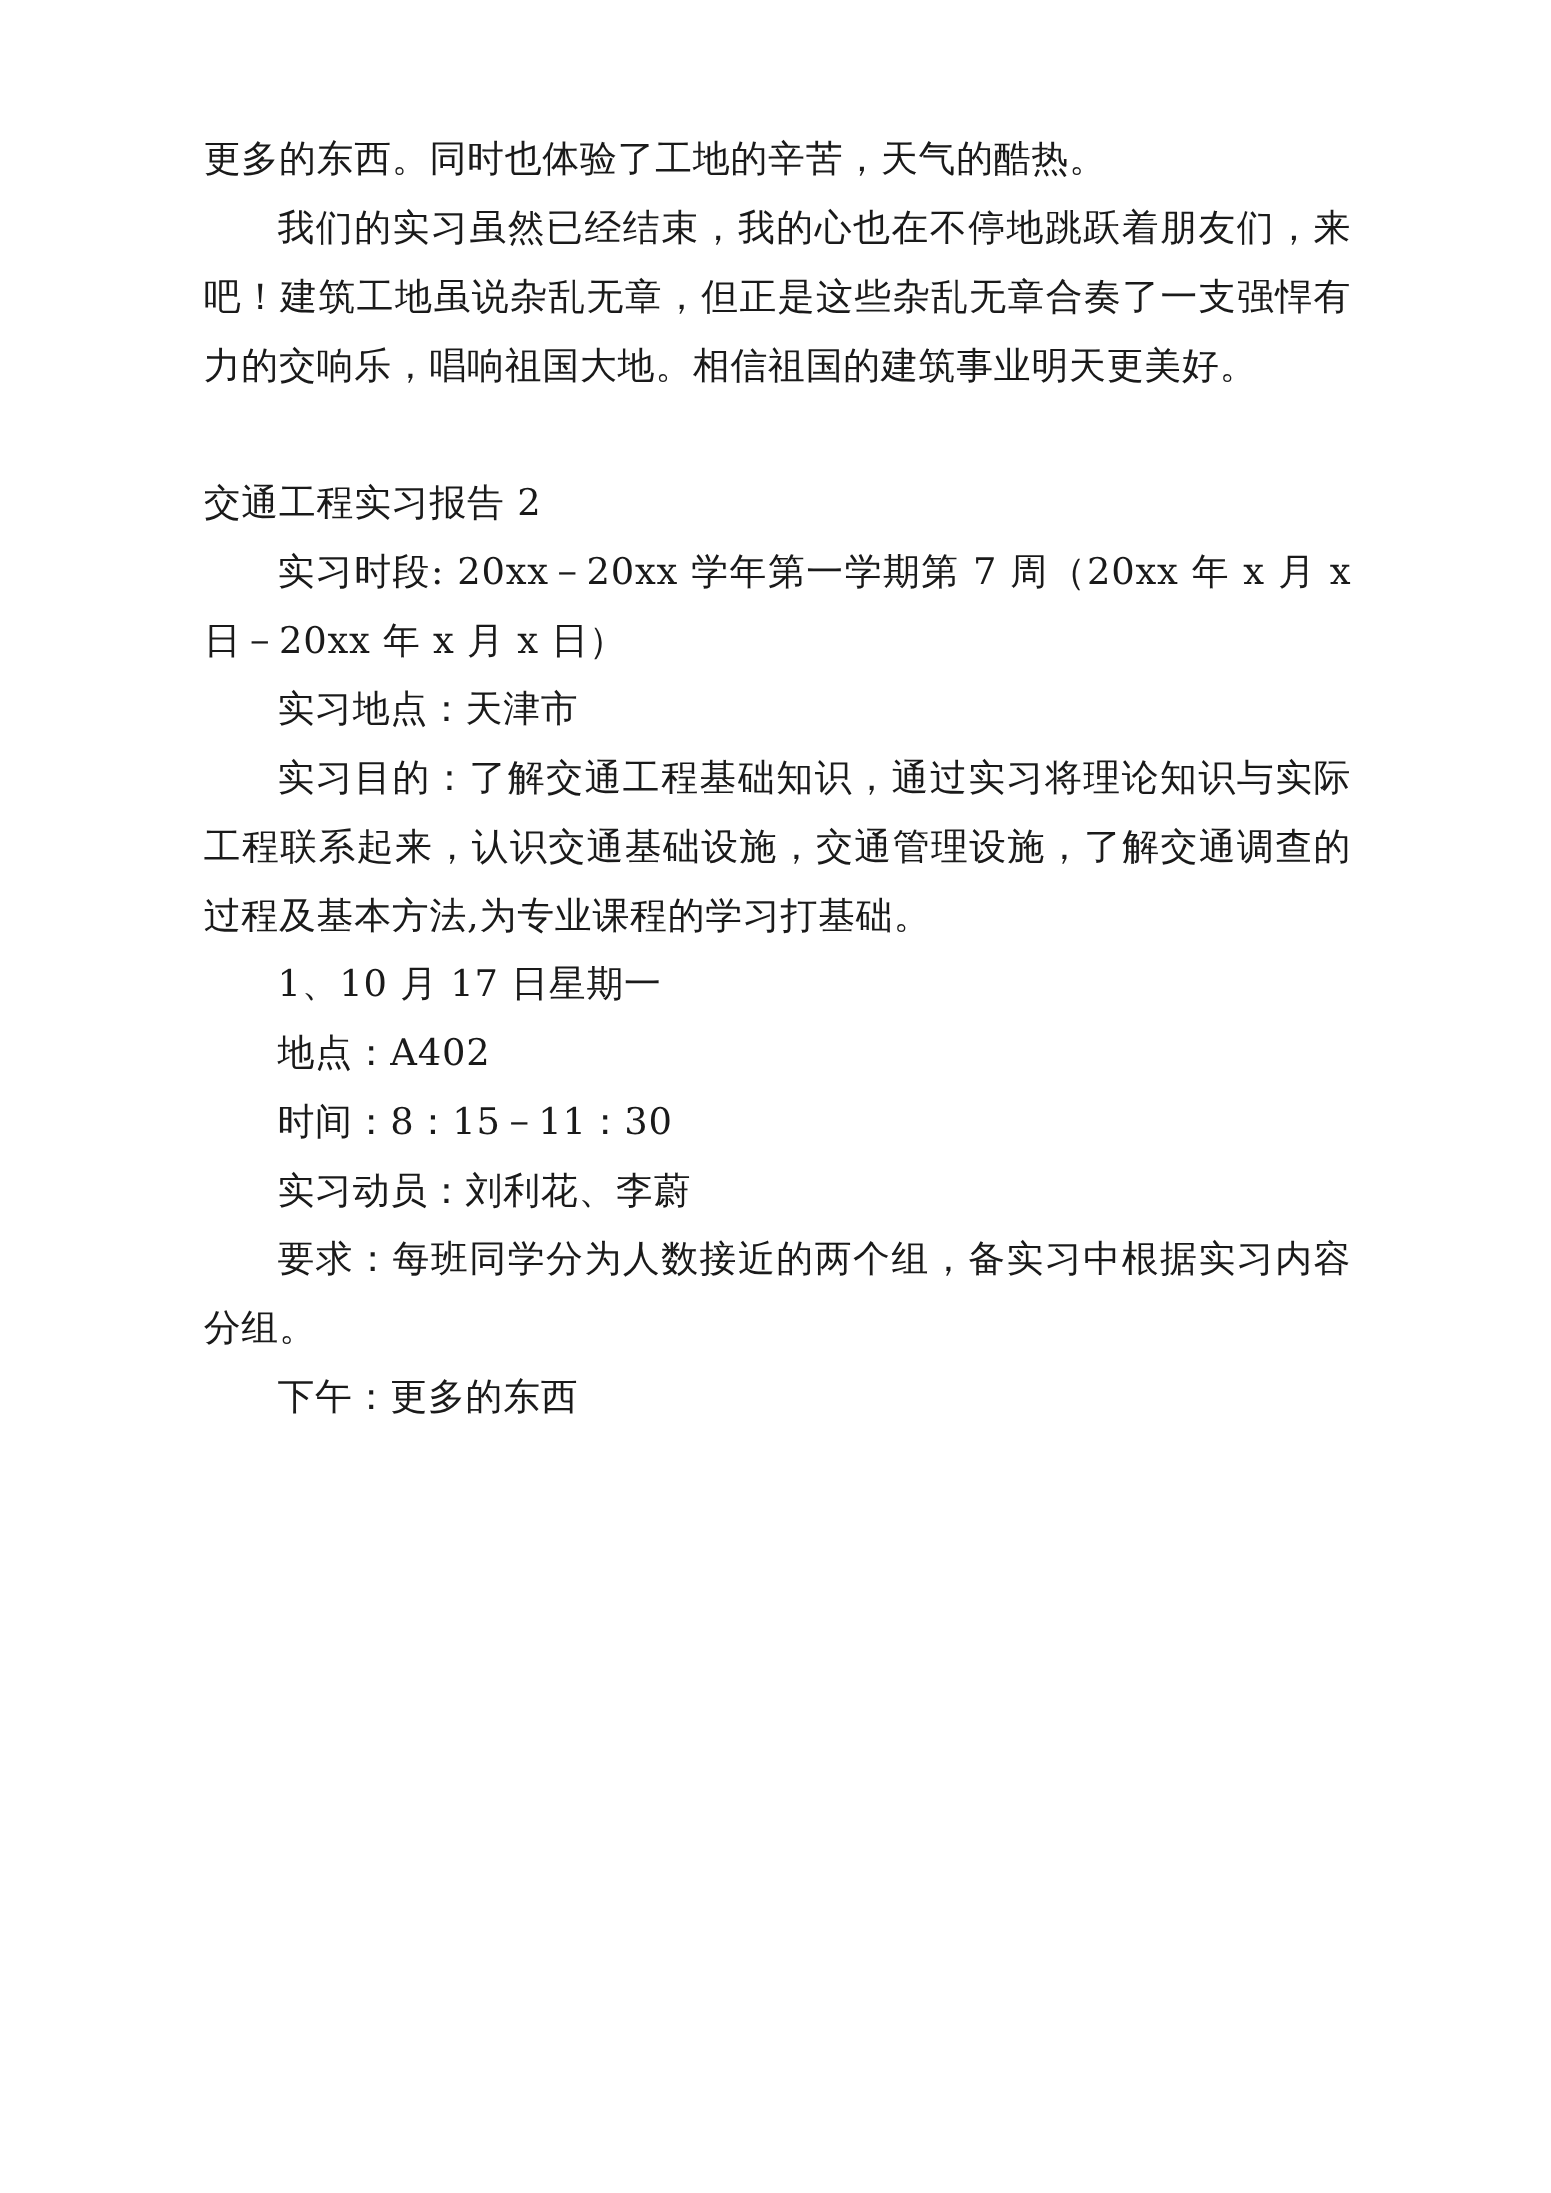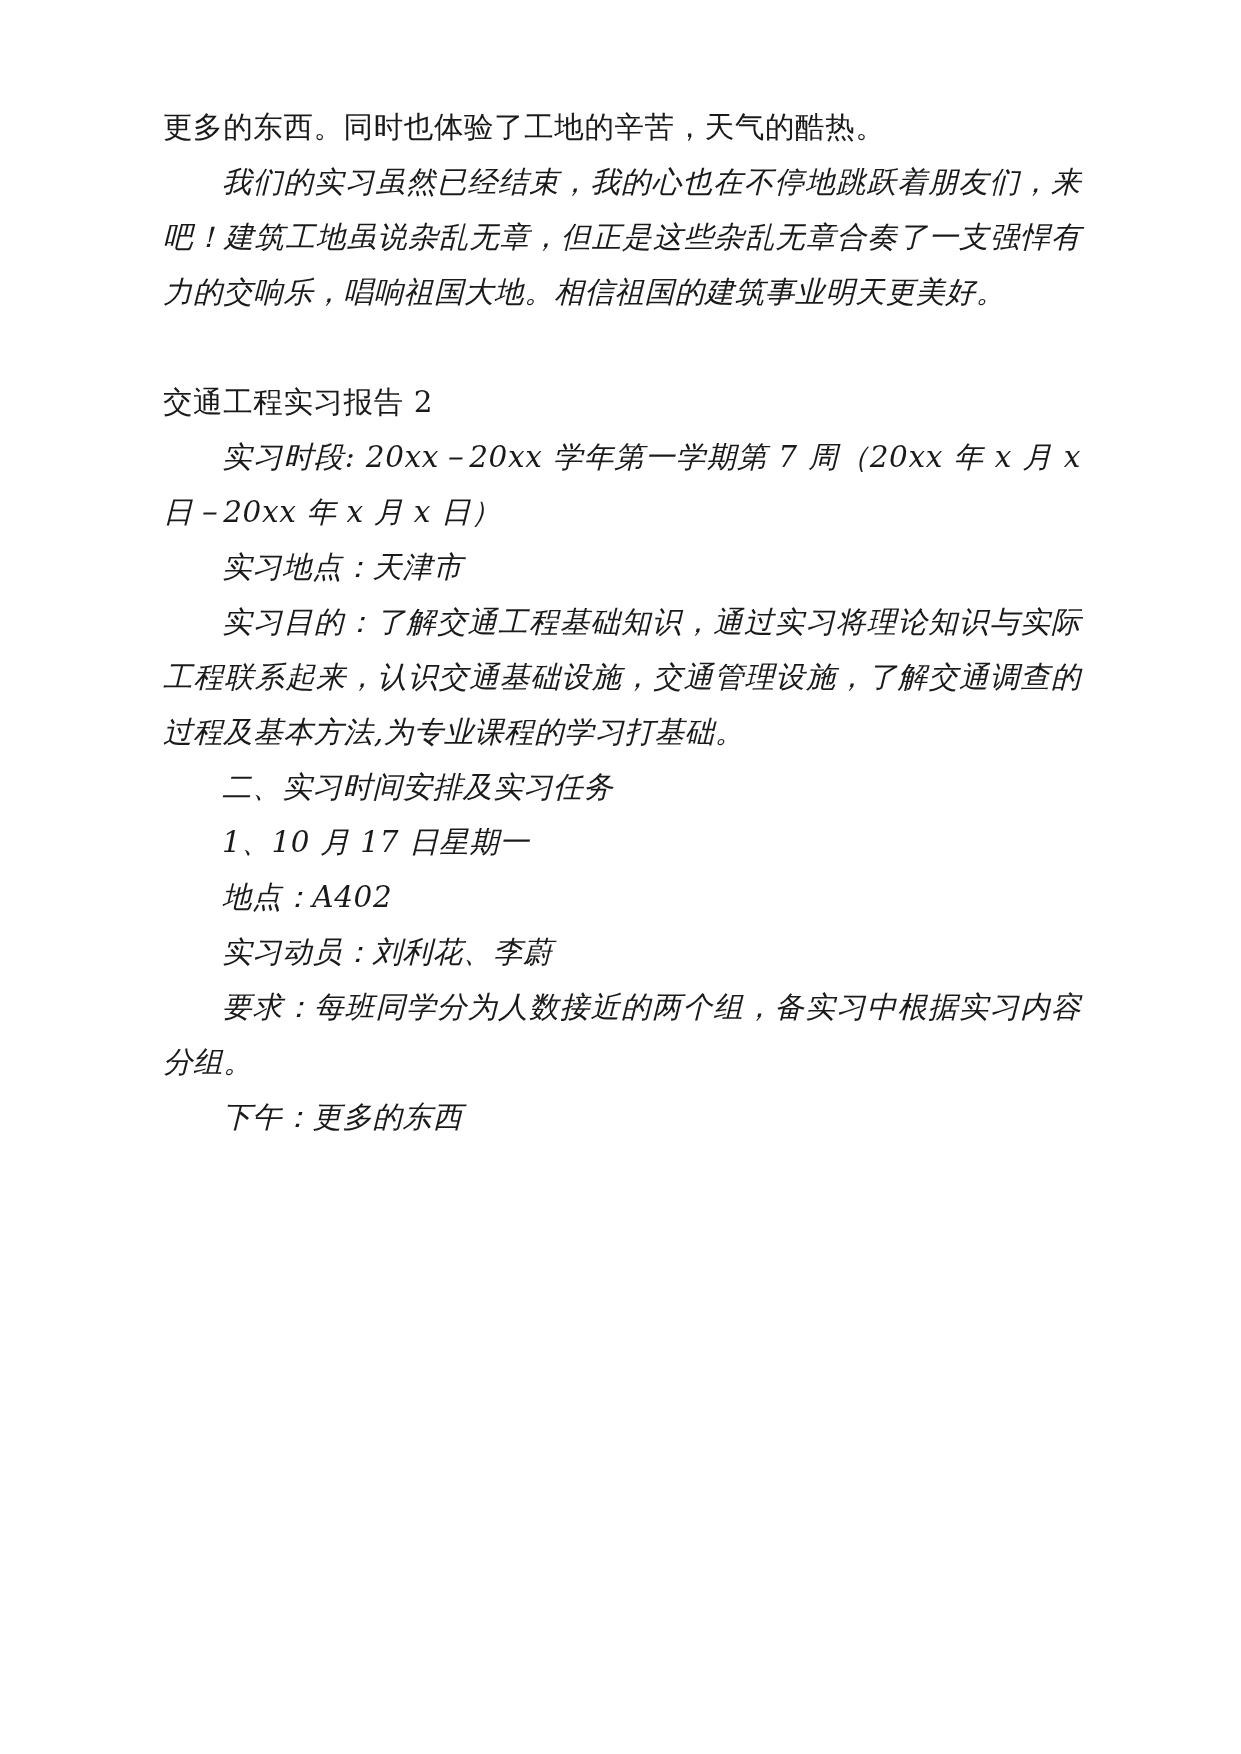--- a/index.html
+++ b/index.html
@@ -26,21 +26,20 @@
     line-height: 55px;
     letter-spacing: 0.6px;
     text-align: justify;
     text-justify: inter-ideograph;
   }
   p {
     margin: 0;
   }
   .indent {
     text-indent: 59px;
-    font-style: italic;
   }
   .noindent {
     text-indent: 0;
   }
   .gap {
     height: 55px;
   }
   .heading {
     text-indent: 0;
   }
@@ -60,27 +59,27 @@
     <p class="heading">交通工程实习报告 2</p>
 
 
     <p class="indent">实习时段: 20xx－20xx 学年第一学期第 7 周（20xx 年 x 月 x 日－20xx 年 x 月 x 日）</p>
 
 
     <p class="indent">实习地点：天津市</p>
 
     <p class="indent">实习目的：了解交通工程基础知识，通过实习将理论知识与实际工程联系起来，认识交通基础设施，交通管理设施，了解交通调查的过程及基本方法,为专业课程的学习打基础。</p>
 
-    <p class="indent">二、实习时间安排及实习任务</p>
 
     <p class="indent">1、10 月 17 日星期一</p>
 
 
     <p class="indent">地点：A402</p>
 
+    <p class="indent">时间：8：15－11：30</p>
 
     <p class="indent">实习动员：刘利花、李蔚</p>
 
     <p class="indent">要求：每班同学分为人数接近的两个组，备实习中根据实习内容分组。</p>
 
     <p class="indent">下午：更多的东西</p>
 
   </div>
 </div>
 

